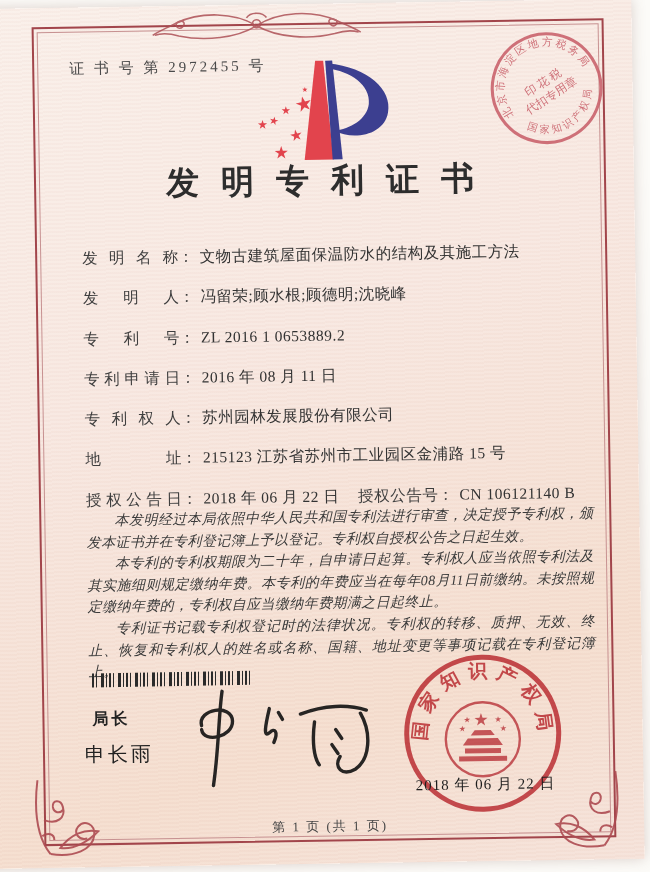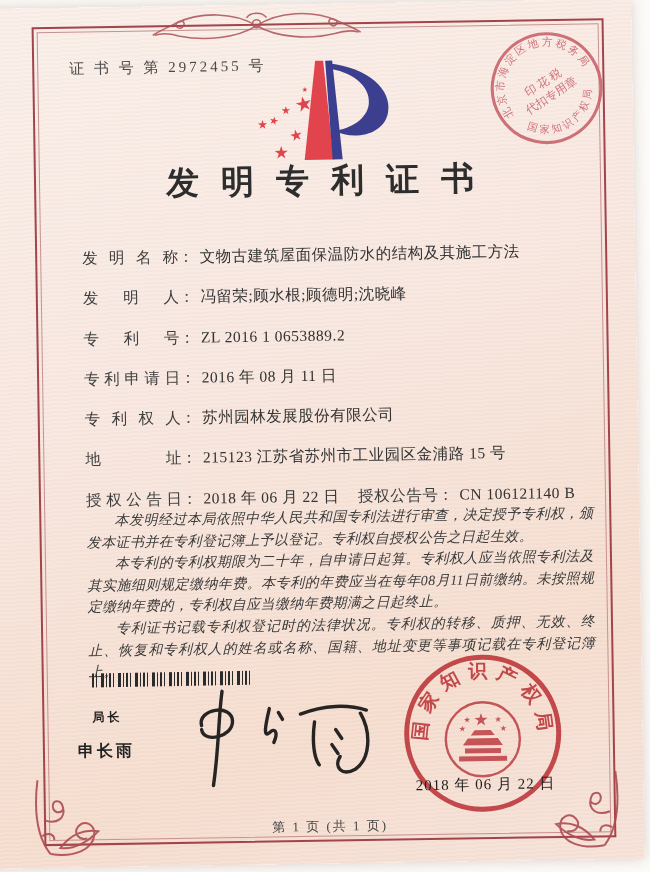--- a/index.html
+++ b/index.html
@@ -63,22 +63,22 @@
 
   .barcode{
     position:absolute;left:116px;top:666px;width:160px;height:14px;
     background:repeating-linear-gradient(90deg,
       #2b2b2b 0 2px,transparent 2px 4px,
       #2b2b2b 4px 5px,transparent 5px 9px,
       #2b2b2b 9px 12px,transparent 12px 14px,
       #2b2b2b 14px 15px,transparent 15px 17px);
   }
 
-  .sig-title{position:absolute;left:116px;top:702px;font-size:12px;font-weight:600;color:#222;letter-spacing:3px;}
-  .sig-name{position:absolute;left:101px;top:734px;font-size:16px;font-weight:700;color:#222;letter-spacing:3px;}
+  .sig-title{position:absolute;left:116px;top:702px;font-size:16px;font-weight:600;color:#222;letter-spacing:3px;}
+  .sig-name{position:absolute;left:108px;top:734px;font-size:20px;font-weight:400;color:#222;letter-spacing:3px;}
   .sig-hand{position:absolute;left:196px;top:678px;width:210px;height:110px;}
 
   .seal{position:absolute;left:420px;top:646px;width:172px;height:172px;mix-blend-mode:multiply;}
   .seal-date{
     position:absolute;left:420px;top:774px;width:176px;text-align:center;
     font-size:15px;color:#1d1d1d;letter-spacing:1px;font-weight:500;
   }
 
   .footer{
     position:absolute;left:66px;right:28px;top:814px;text-align:center;

